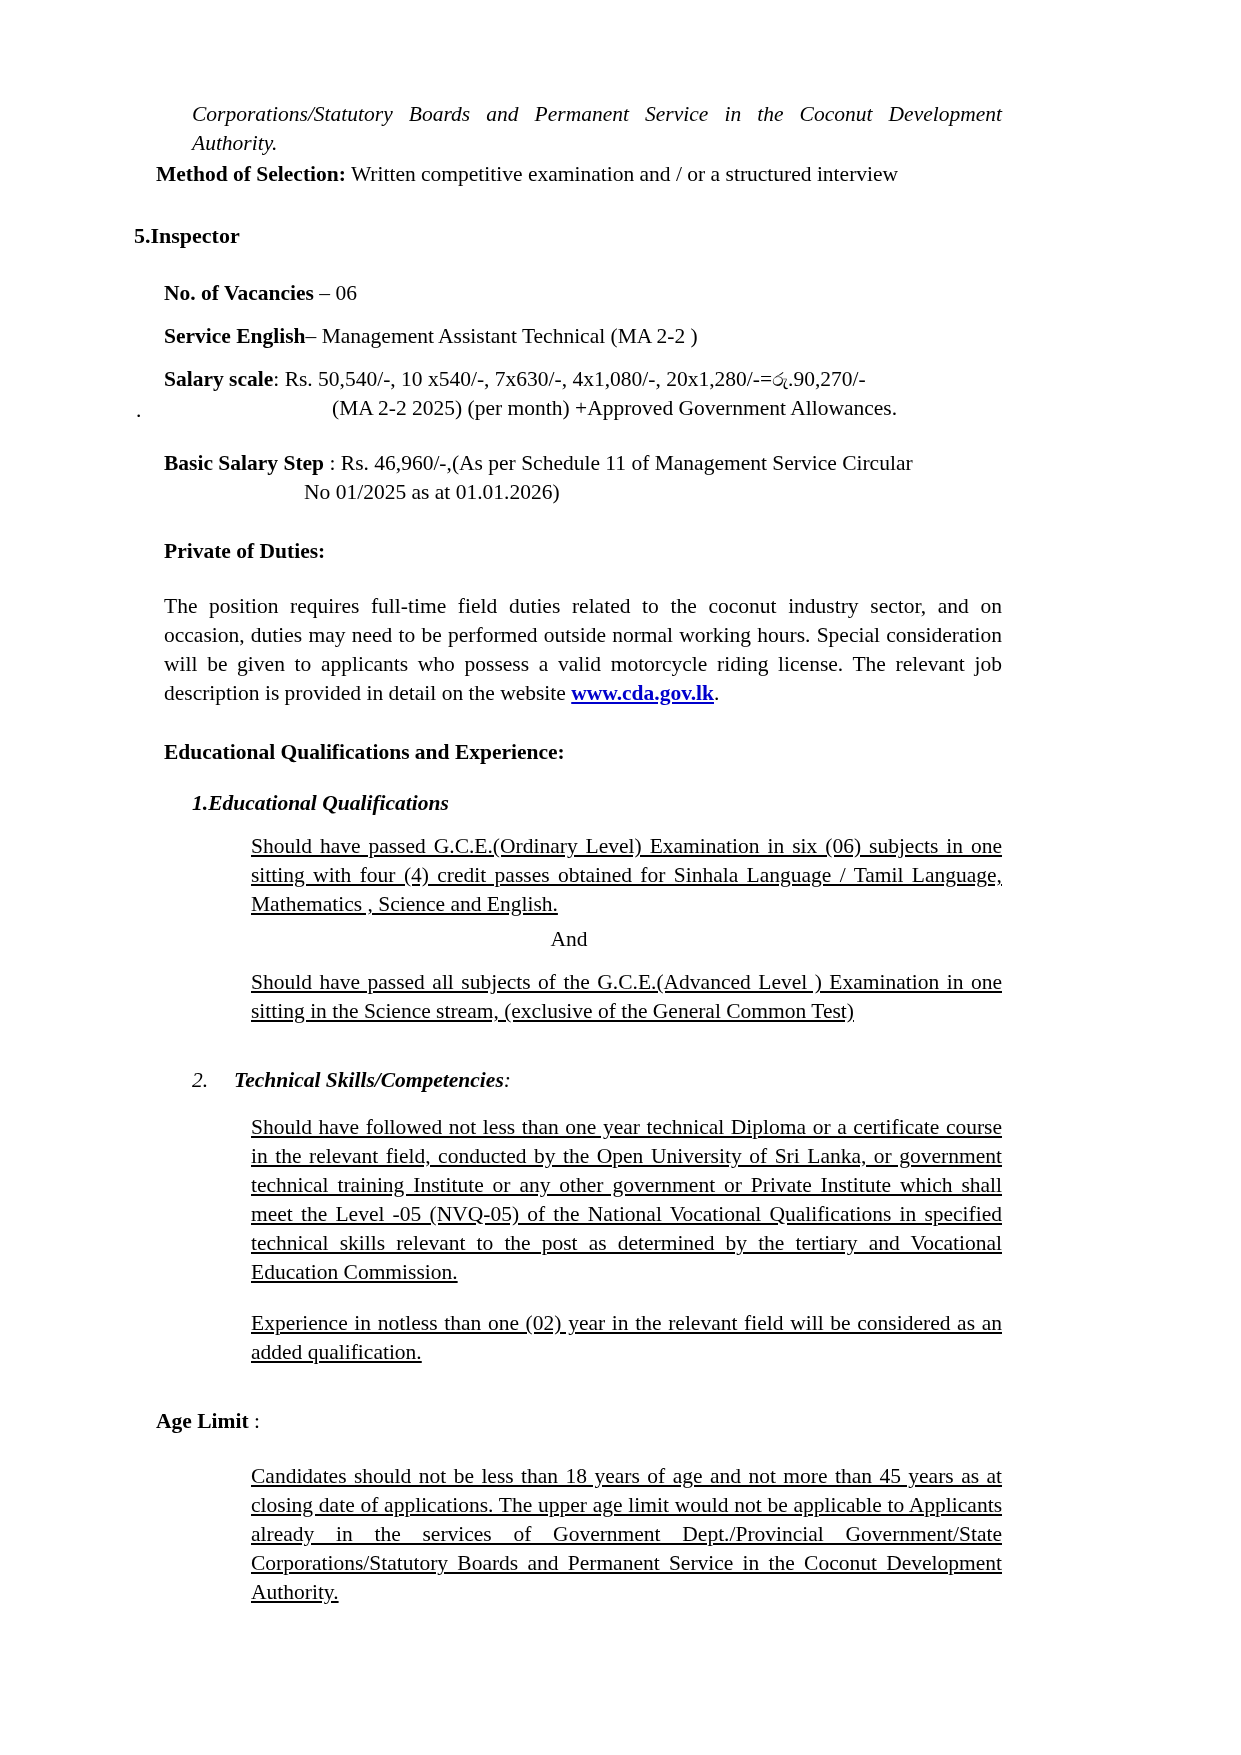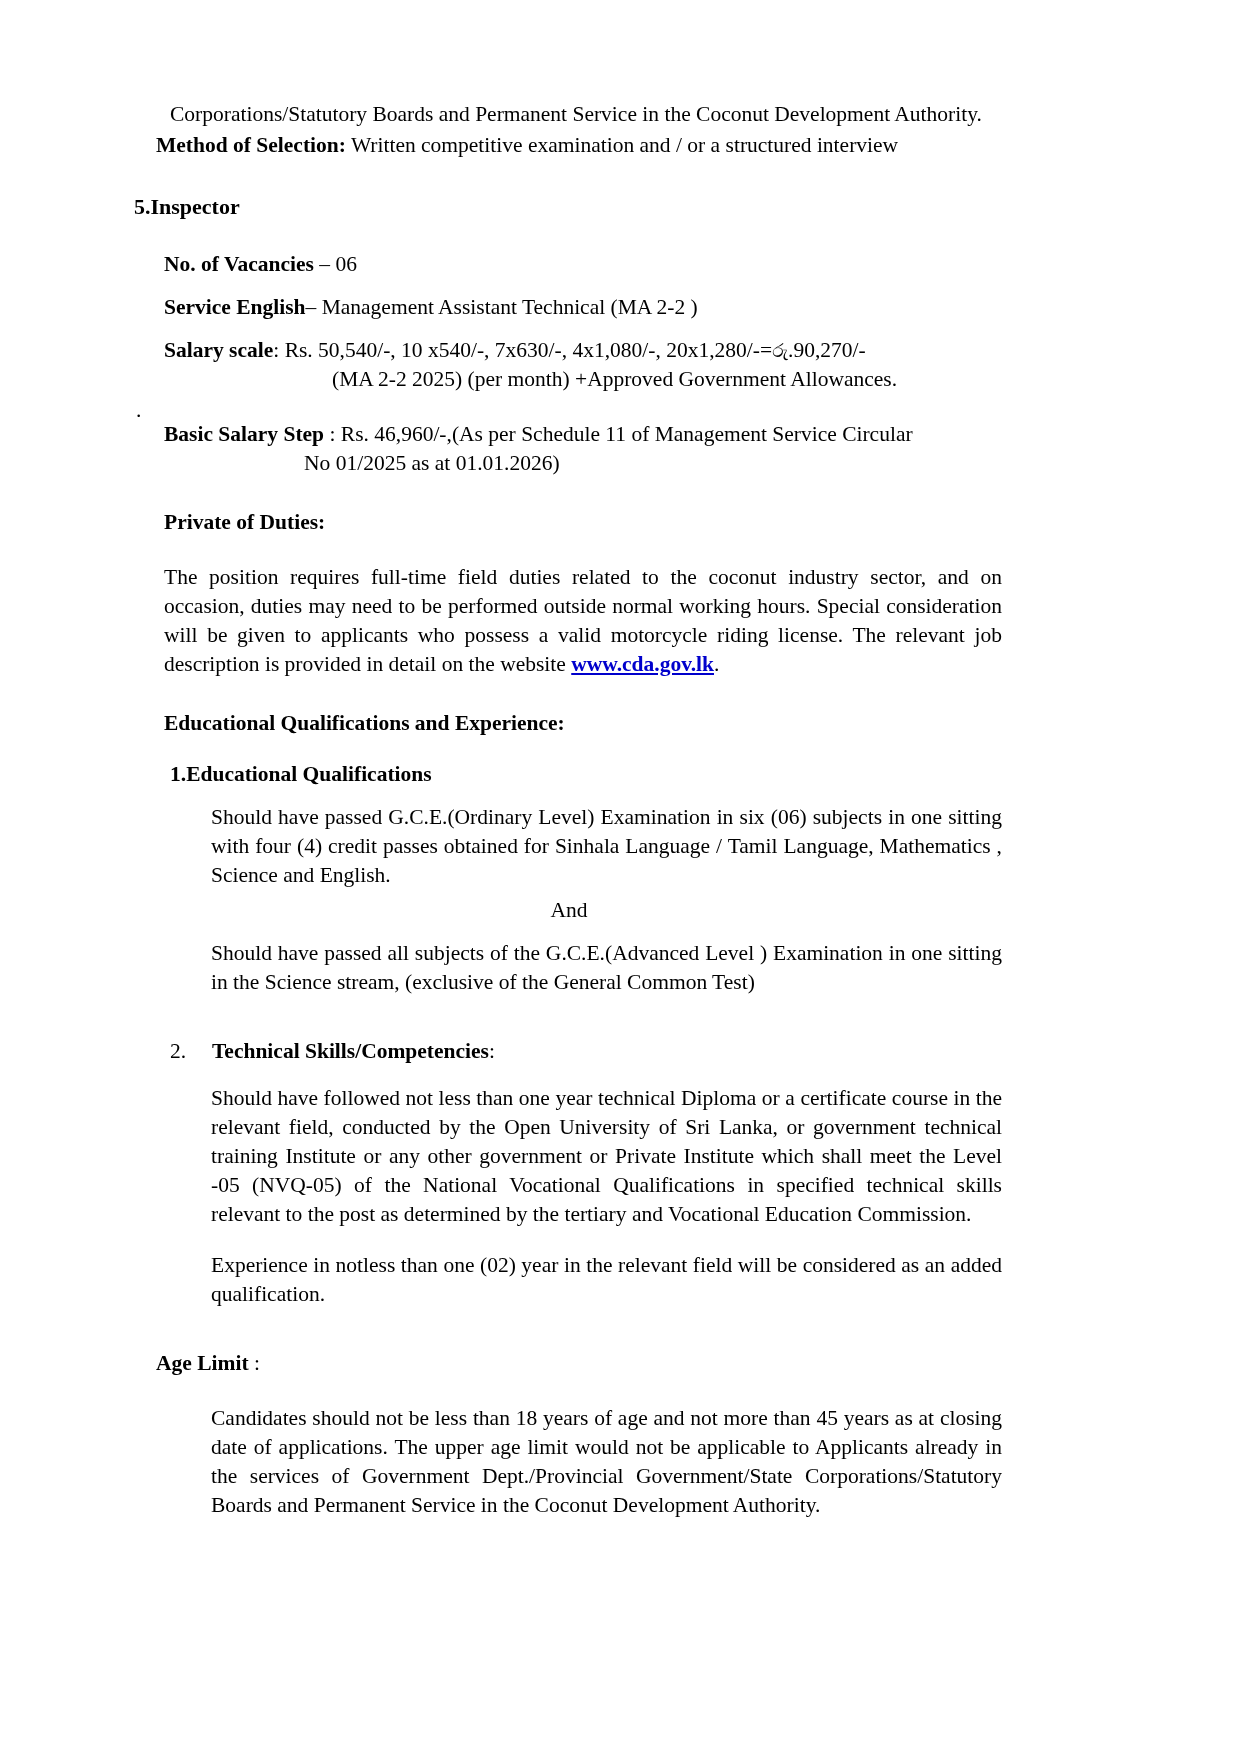--- a/index.html
+++ b/index.html
@@ -31,22 +31,22 @@
     font-size: 21.5px;
     line-height: 29px;
     text-align: justify;
     text-justify: inter-word;
     margin: 0;
   }
   .para.nojust { text-align: left; }
   .b { font-weight: bold; }
 
   .indent-1 { margin-left: 28px; }   
-  .indent-2 { margin-left: 34px; }   
-  .indent-3 { margin-left: 75px; }   
+  .indent-2 { margin-left: 56px; font-style: italic; }   
+  .indent-3 { margin-left: 115px; text-decoration: underline; }   
   .indent-4 { margin-left: 20px; }
 
   .spacer-6  { height: 6px; }
   .spacer-14 { height: 14px; }
   .spacer-18 { height: 18px; }
   .spacer-22 { height: 22px; }
   .spacer-26 { height: 26px; }
   .spacer-30 { height: 30px; }
   .spacer-34 { height: 34px; }
   .spacer-40 { height: 40px; }

